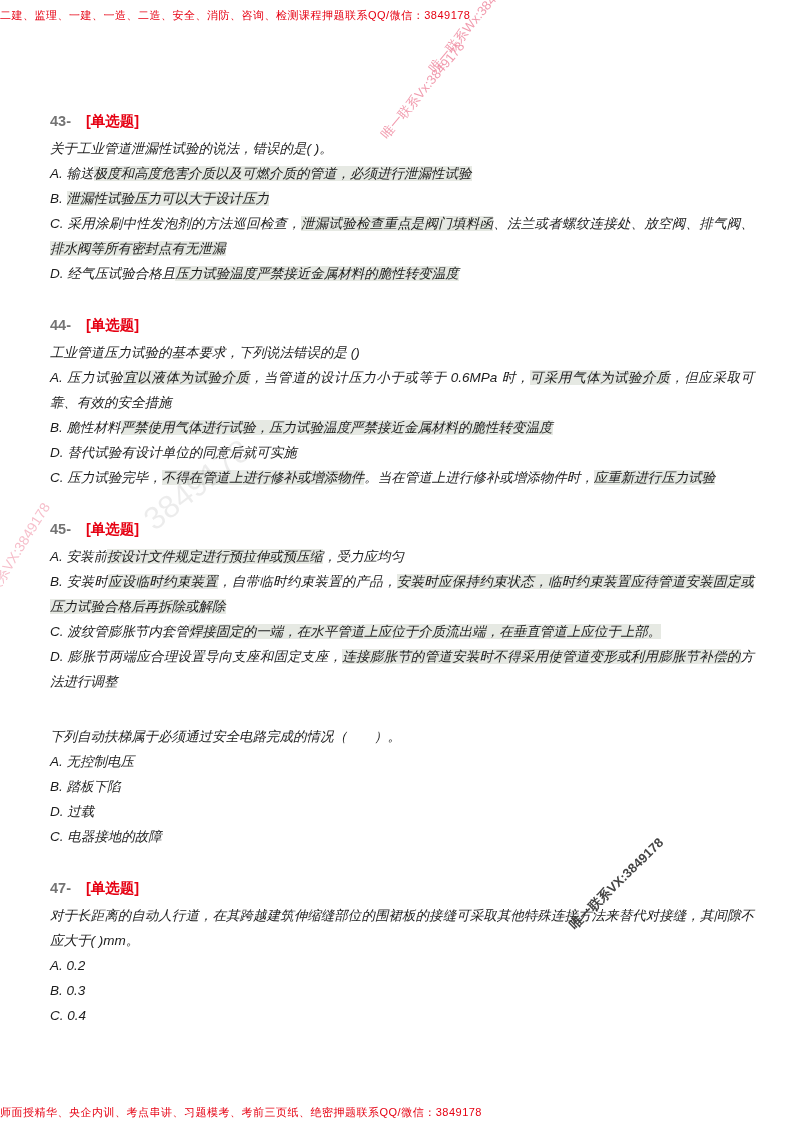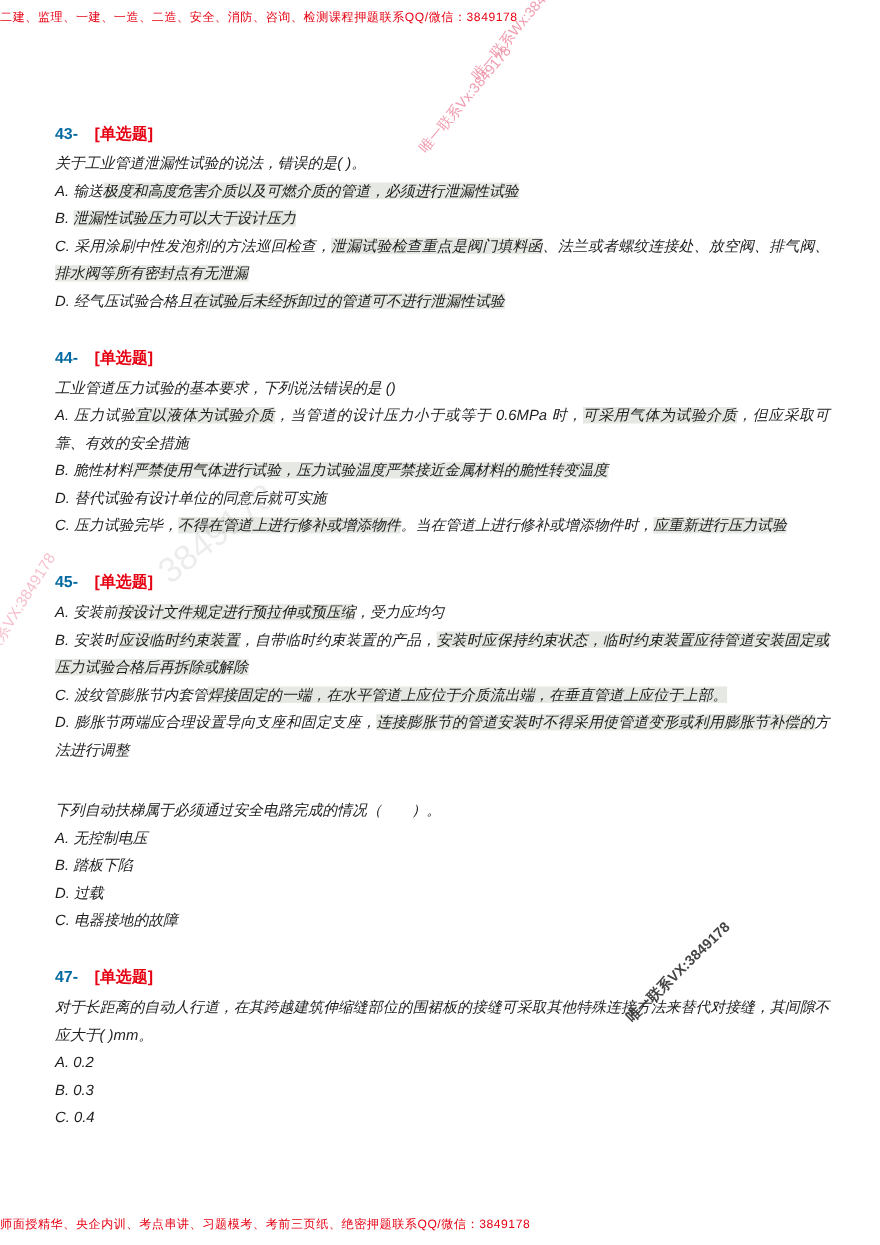--- a/index.html
+++ b/index.html
@@ -10,21 +10,21 @@
   }
   .banner{
     position:absolute;left:0;right:0;text-align:left;
     color:var(--red,#e60012);font-size:11px;font-weight:normal;letter-spacing:.5px;
   }
   .banner.top{top:8px;}
   .banner.bottom{bottom:12px;}
   #questions{position:absolute;top:112px;left:50px;right:46px;}
   .question{margin-bottom:30px;}
   .q-head{font-size:14.5px;font-weight:bold;margin:0 0 5px 0;}
-  .q-num{color:#0369a1;}
+  .q-num{color:#737373;}
   .q-tag{color:var(--red,#e60012);margin-left:15px;}
   .q-stem,.q-opt{font-size:13.5px;line-height:25px;margin:0;text-align:justify;font-style:italic;}
   .hl{background:var(--hl,#e6e9e3);}
   #watermarks{position:absolute;inset:0;pointer-events:none;}
   .wm{
     position:absolute;white-space:nowrap;transform-origin:left center;
     pointer-events:none;font-size:13px;
   }
 </style>
 </head>
@@ -32,21 +32,21 @@
 
 <div class="banner top">二建、监理、一建、一造、二造、安全、消防、咨询、检测课程押题联系QQ/微信：3849178</div>
 
 <div id="questions">
     <div class="question">
       <div class="q-head"><span class="q-num">43-</span><span class="q-tag">[单选题]</span></div>
       <p class="q-stem"><span>关于工业管道泄漏性试验的说法，错误的是( )。</span></p>
       <p class="q-opt"><span>A. 输送</span><span class="hl">极度和高度危害介质以及可燃介质的管道，必须进行泄漏性试验</span></p>
       <p class="q-opt"><span>B. </span><span class="hl">泄漏性试验压力可以大于设计压力</span></p>
       <p class="q-opt"><span>C. 采用涂刷中性发泡剂的方法巡回检查，</span><span class="hl">泄漏试验检查重点是阀门填料函</span><span>、法兰或者螺纹连接处、放空阀、排气阀、</span><span class="hl">排水阀等所有密封点有无泄漏</span></p>
-      <p class="q-opt"><span>D. 经气压试验合格且</span><span class="hl">在试验后未经拆卸过的管道可不进行泄漏性试验</span></p>
+      <p class="q-opt"><span>D. 经气压试验合格且</span><span class="hl">压力试验温度严禁接近金属材料的脆性转变温度</span></p>
     </div>
     <div class="question">
       <div class="q-head"><span class="q-num">44-</span><span class="q-tag">[单选题]</span></div>
       <p class="q-stem"><span>工业管道压力试验的基本要求，下列说法错误的是 ()</span></p>
       <p class="q-opt"><span>A. 压力试验</span><span class="hl">宜以液体为试验介质</span><span>，当管道的设计压力小于或等于 0.6MPa 时，</span><span class="hl">可采用气体为试验介质</span><span>，但应采取可靠、有效的安全措施</span></p>
       <p class="q-opt"><span>B. 脆性材料</span><span class="hl">严禁使用气体进行试验，压力试验温度严禁接近金属材料的脆性转变温度</span></p>
       <p class="q-opt"><span>D. 替代试验有设计单位的同意后就可实施</span></p>
       <p class="q-opt"><span>C. 压力试验完毕，</span><span class="hl">不得在管道上进行修补或增添物件</span><span>。当在管道上进行修补或增添物件时，</span><span class="hl">应重新进行压力试验</span></p>
     </div>
     <div class="question">

